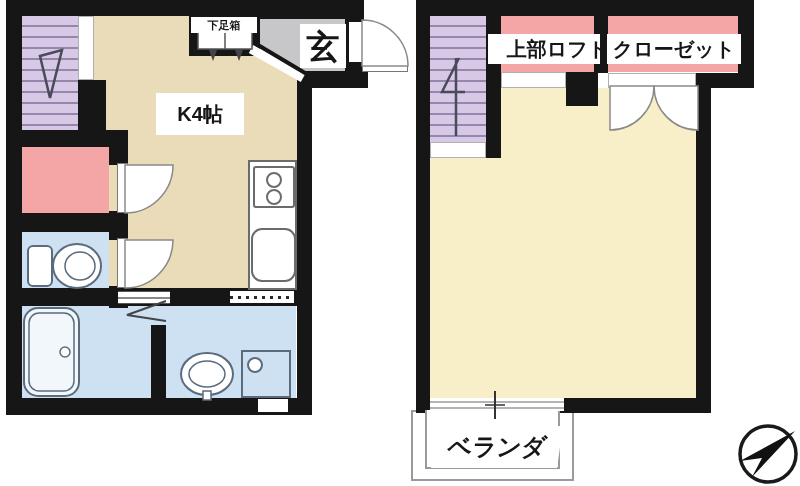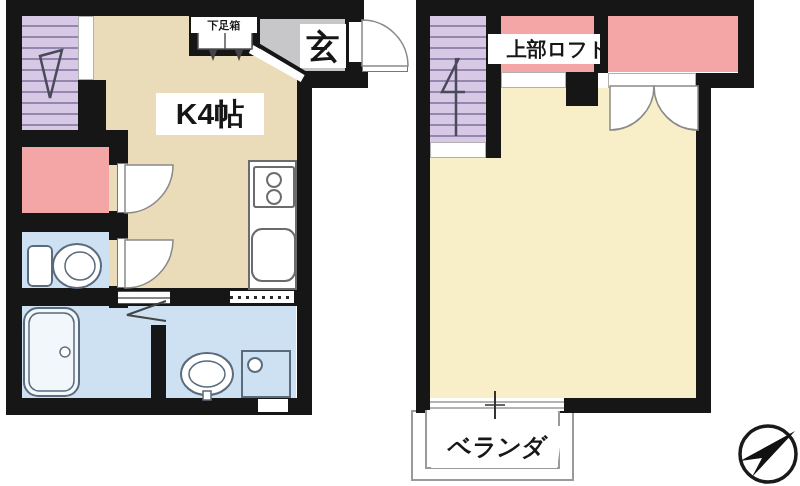--- a/index.html
+++ b/index.html
@@ -133,17 +133,18 @@
     <line x1="424" y1="408" x2="558" y2="408" stroke="#9a9a9a" stroke-width="1.5"></line>
     <line x1="489" y1="391" x2="489" y2="419" stroke="#333" stroke-width="2"></line>
     <line x1="479" y1="405" x2="499" y2="405" stroke="#333" stroke-width="1.5"></line>
 
     <circle cx="762" cy="454" r="28" fill="#fff" stroke="#1a1a1a" stroke-width="3.5"></circle>
     <polygon points="789,431 746,477 756,458 734,461" fill="#111"></polygon>
   </svg>
 
   <div class="abs lbl" style="left:185px;top:17px;width:66px;height:16px;font-size:11px;font-weight:700;">下足箱</div>
   <div class="abs lbl" style="left:294px;top:24px;width:46px;height:44px;font-size:33px;font-weight:600;">玄</div>
-  <div class="abs lbl" style="left:150px;top:93px;width:108px;height:42px;font-size:30px;font-weight:600;">K4帖</div>
+  <div class="abs lbl" style="left:150px;top:93px;width:88px;height:42px;font-size:20px;font-weight:600;">K4帖</div>
   <div class="abs lbl" style="left:482px;top:34px;width:112px;height:30px;font-size:20px;font-weight:700;padding-left:27px;">上部ロフト</div>
+  <div class="abs lbl" style="left:601px;top:34px;width:134px;height:30px;font-size:20px;font-weight:700;">クローゼット</div>
   <div class="abs lbl skew" style="left:428px;top:426px;width:126px;height:42px;font-size:24px;font-weight:600;">ベランダ</div>
 
 </div>
 
 </body></html>

